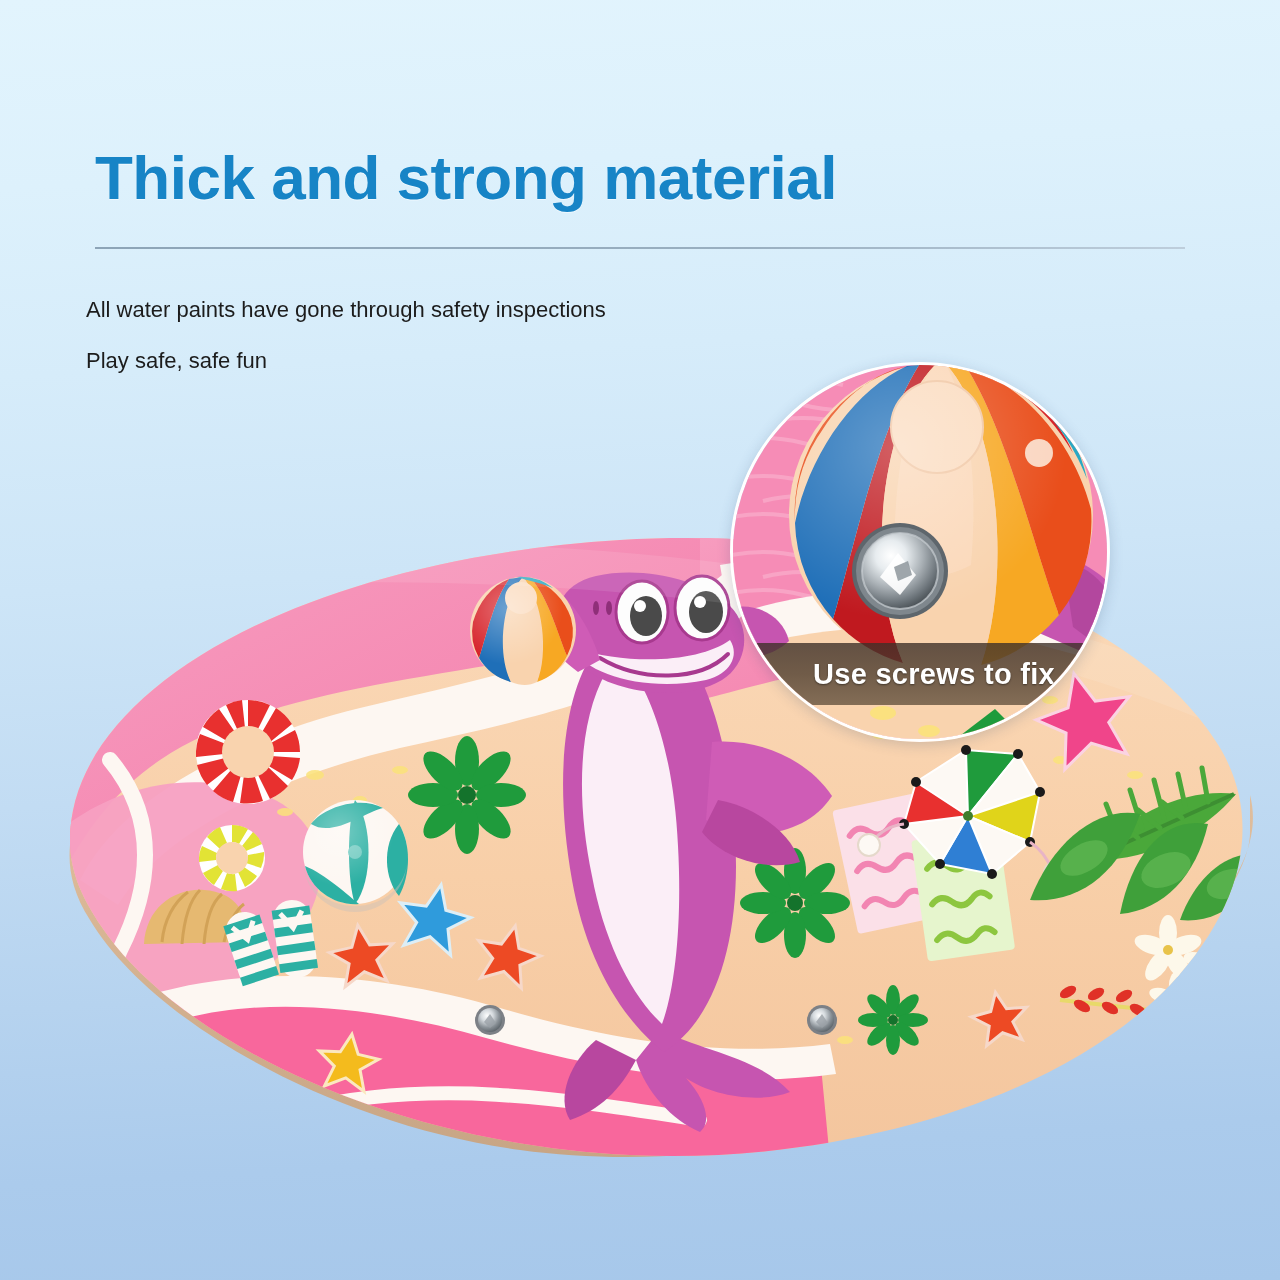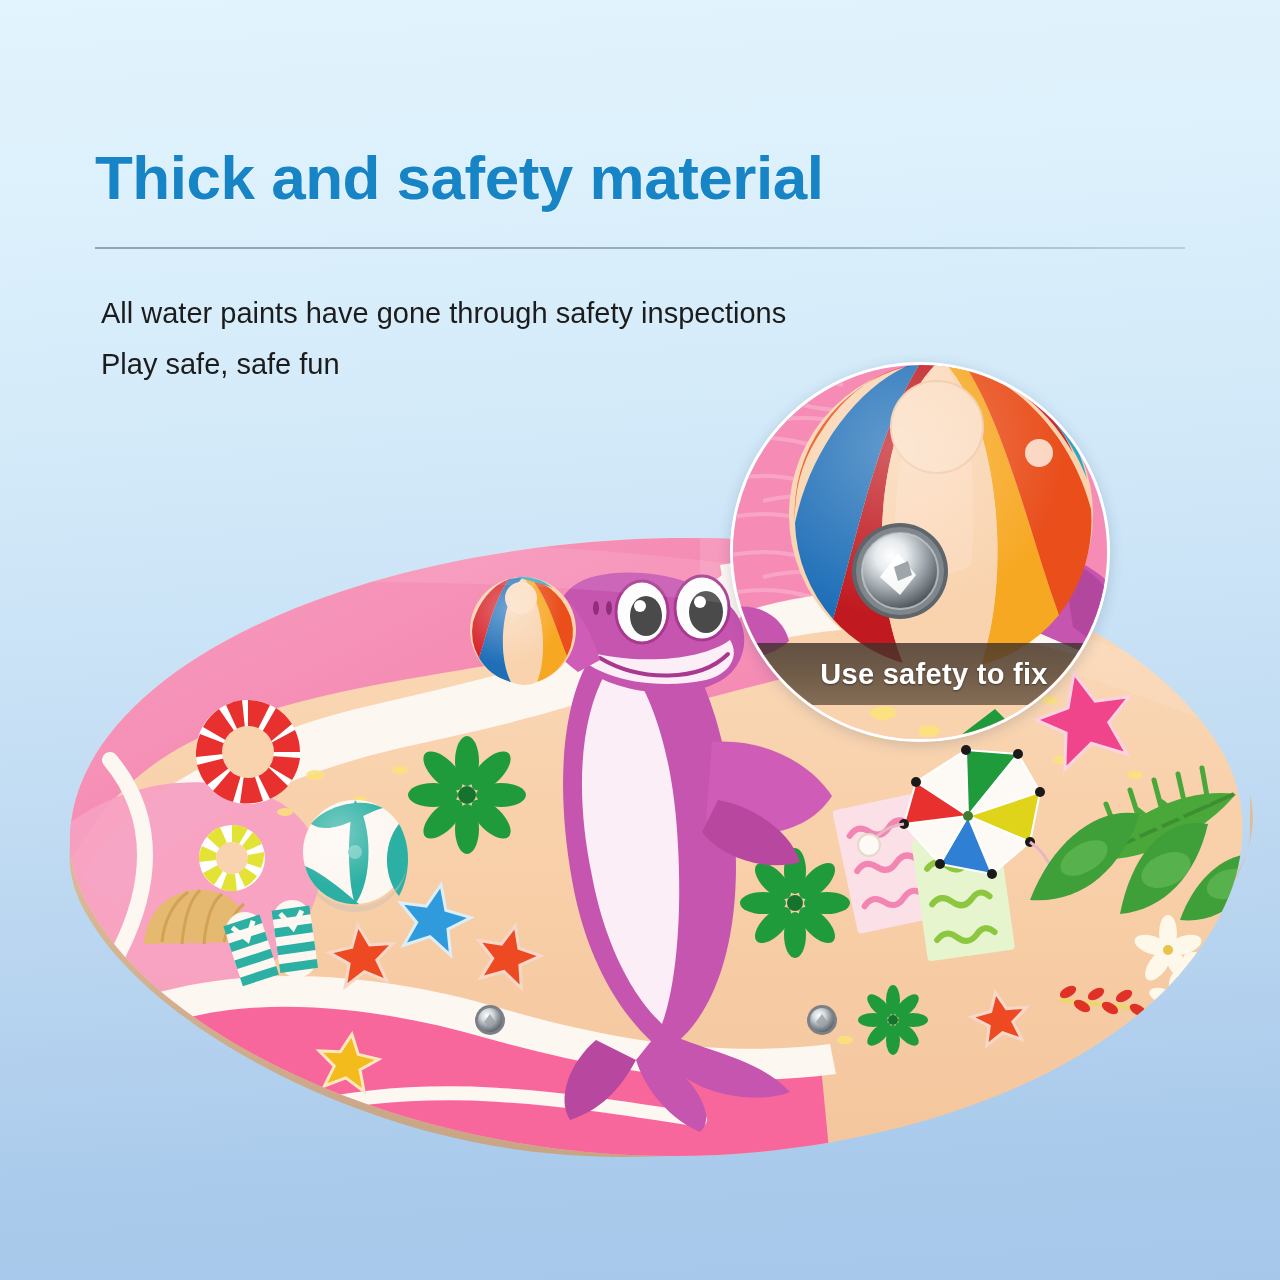--- a/index.html
+++ b/index.html
@@ -20,21 +20,21 @@
     font-size:62px; font-weight:bold; letter-spacing:-0.5px;
     color:#1784c6; white-space:nowrap;
     text-shadow:0 1px 0 rgba(255,255,255,.55);
   }
   .rule{
     position:absolute; left:95px; top:247px; width:1090px; height:2px;
     background:linear-gradient(90deg,#7f97ab 0%, #8ea4b6 60%, #b9c8d6 100%);
     opacity:.85;
   }
   .subline{
-    position:absolute; left:101px; font-size:29px; color:#1c1c1c; white-space:nowrap;
+    position:absolute; left:86px; font-size:22px; color:#1c1c1c; white-space:nowrap;
   }
   .subline.l1{ top:297px; }
   .subline.l2{ top:348px; }
 
   
   .board-wrap{ position:absolute; left:0; top:0; width:1280px; height:1280px; }
   .board-svg{ position:absolute; left:0; top:0; }
 
   
   .loupe{
@@ -54,21 +54,21 @@
   }
   .loupe-caption span{
     color:#fff; font-size:29px; font-weight:bold; letter-spacing:.3px;
     text-shadow:0 1px 2px rgba(0,0,0,.45);
     transform:translateX(14px);
   }
 </style>
 </head>
 <body>
 
-<div class="headline">Thick and safety material</div>
+<div class="headline">Thick and strong material</div>
 
 <div class="rule"></div>
 
 <div class="subline l1">All water paints have gone through safety inspections</div>
 
 <div class="subline l2">Play safe, safe fun</div>
 
 <div class="board-wrap">
 <svg class="board-svg" width="1280" height="1280" viewBox="0 0 1280 1280">
   <defs>
@@ -604,15 +604,15 @@
         <path d="M-20 6 L -2 -18 L 16 4 L 0 24 Z"></path>
       </g>
       <g fill="#8e969c" opacity=".85">
         <path d="M-6 -4 L 8 -10 L 12 4 L -2 10 Z"></path>
       </g>
       <circle r="38" fill="none" stroke="#c9cfd3" stroke-width="2" opacity=".7"></circle>
     </g>
   </svg>
 
   <div class="loupe-caption">
-    <span>Use safety to fix</span>
+    <span>Use screws to fix</span>
   </div>
 </div>
 
 </body></html>

